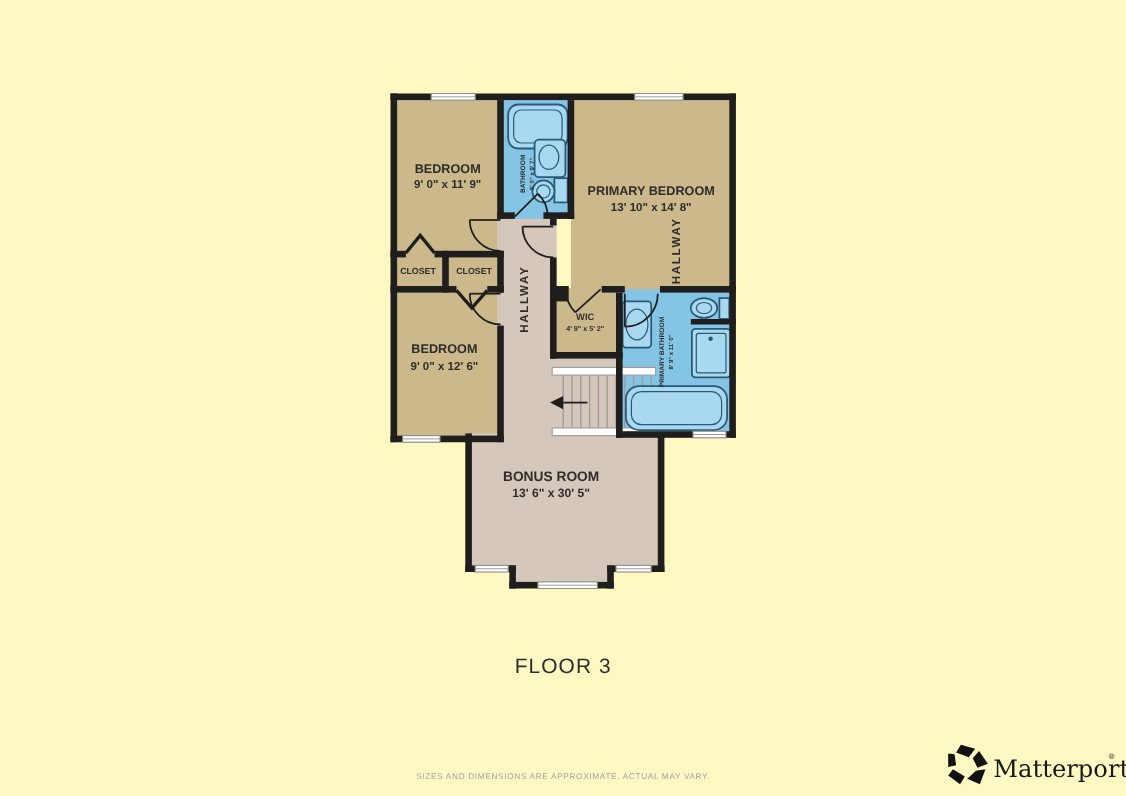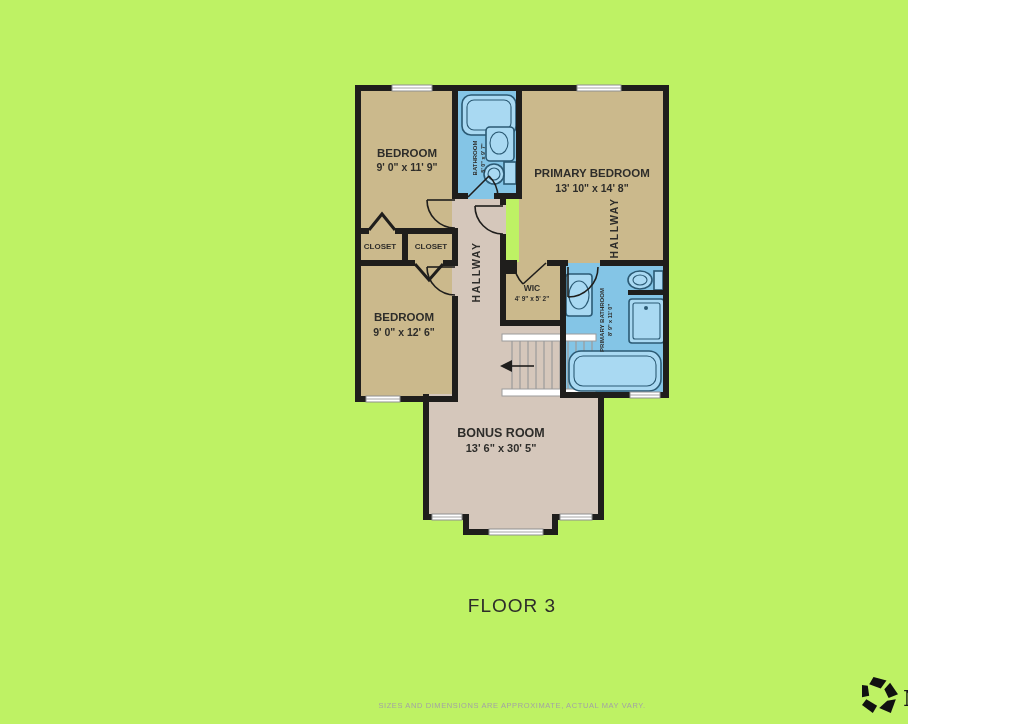--- a/index.html
+++ b/index.html
@@ -1,16 +1,16 @@
 <!DOCTYPE html>
 <html><head>
 <meta charset="utf-8">
 <style>
   html,body{margin:0;padding:0;background:#ffffff;}
-  .page{position:relative;width:908px;height:724px;background:#bef264;overflow:hidden;}
+  .page{position:relative;width:1024px;height:724px;background:#fef9c3;overflow:hidden;}
   svg{position:absolute;left:0;top:0;}
   text{font-family:"Liberation Sans","DejaVu Sans",sans-serif;fill:#2e2d2a;}
   .b{font-weight:700;}
   .rot{letter-spacing:1.5px;}
   .fixture{fill:#a9d9f2;stroke:#2b5a74;stroke-width:1.6;}
   .fxline{fill:none;stroke:#2b5a74;stroke-width:1.1;}
   .fxdot{fill:#2b5a74;stroke:none;}
   .door{fill:none;stroke:#1f1e1c;stroke-width:1.6;}
   .chev{fill:none;stroke:#1f1e1c;stroke-width:3;}
   .win{fill:#ffffff;stroke:#8f8f8f;stroke-width:1;}

